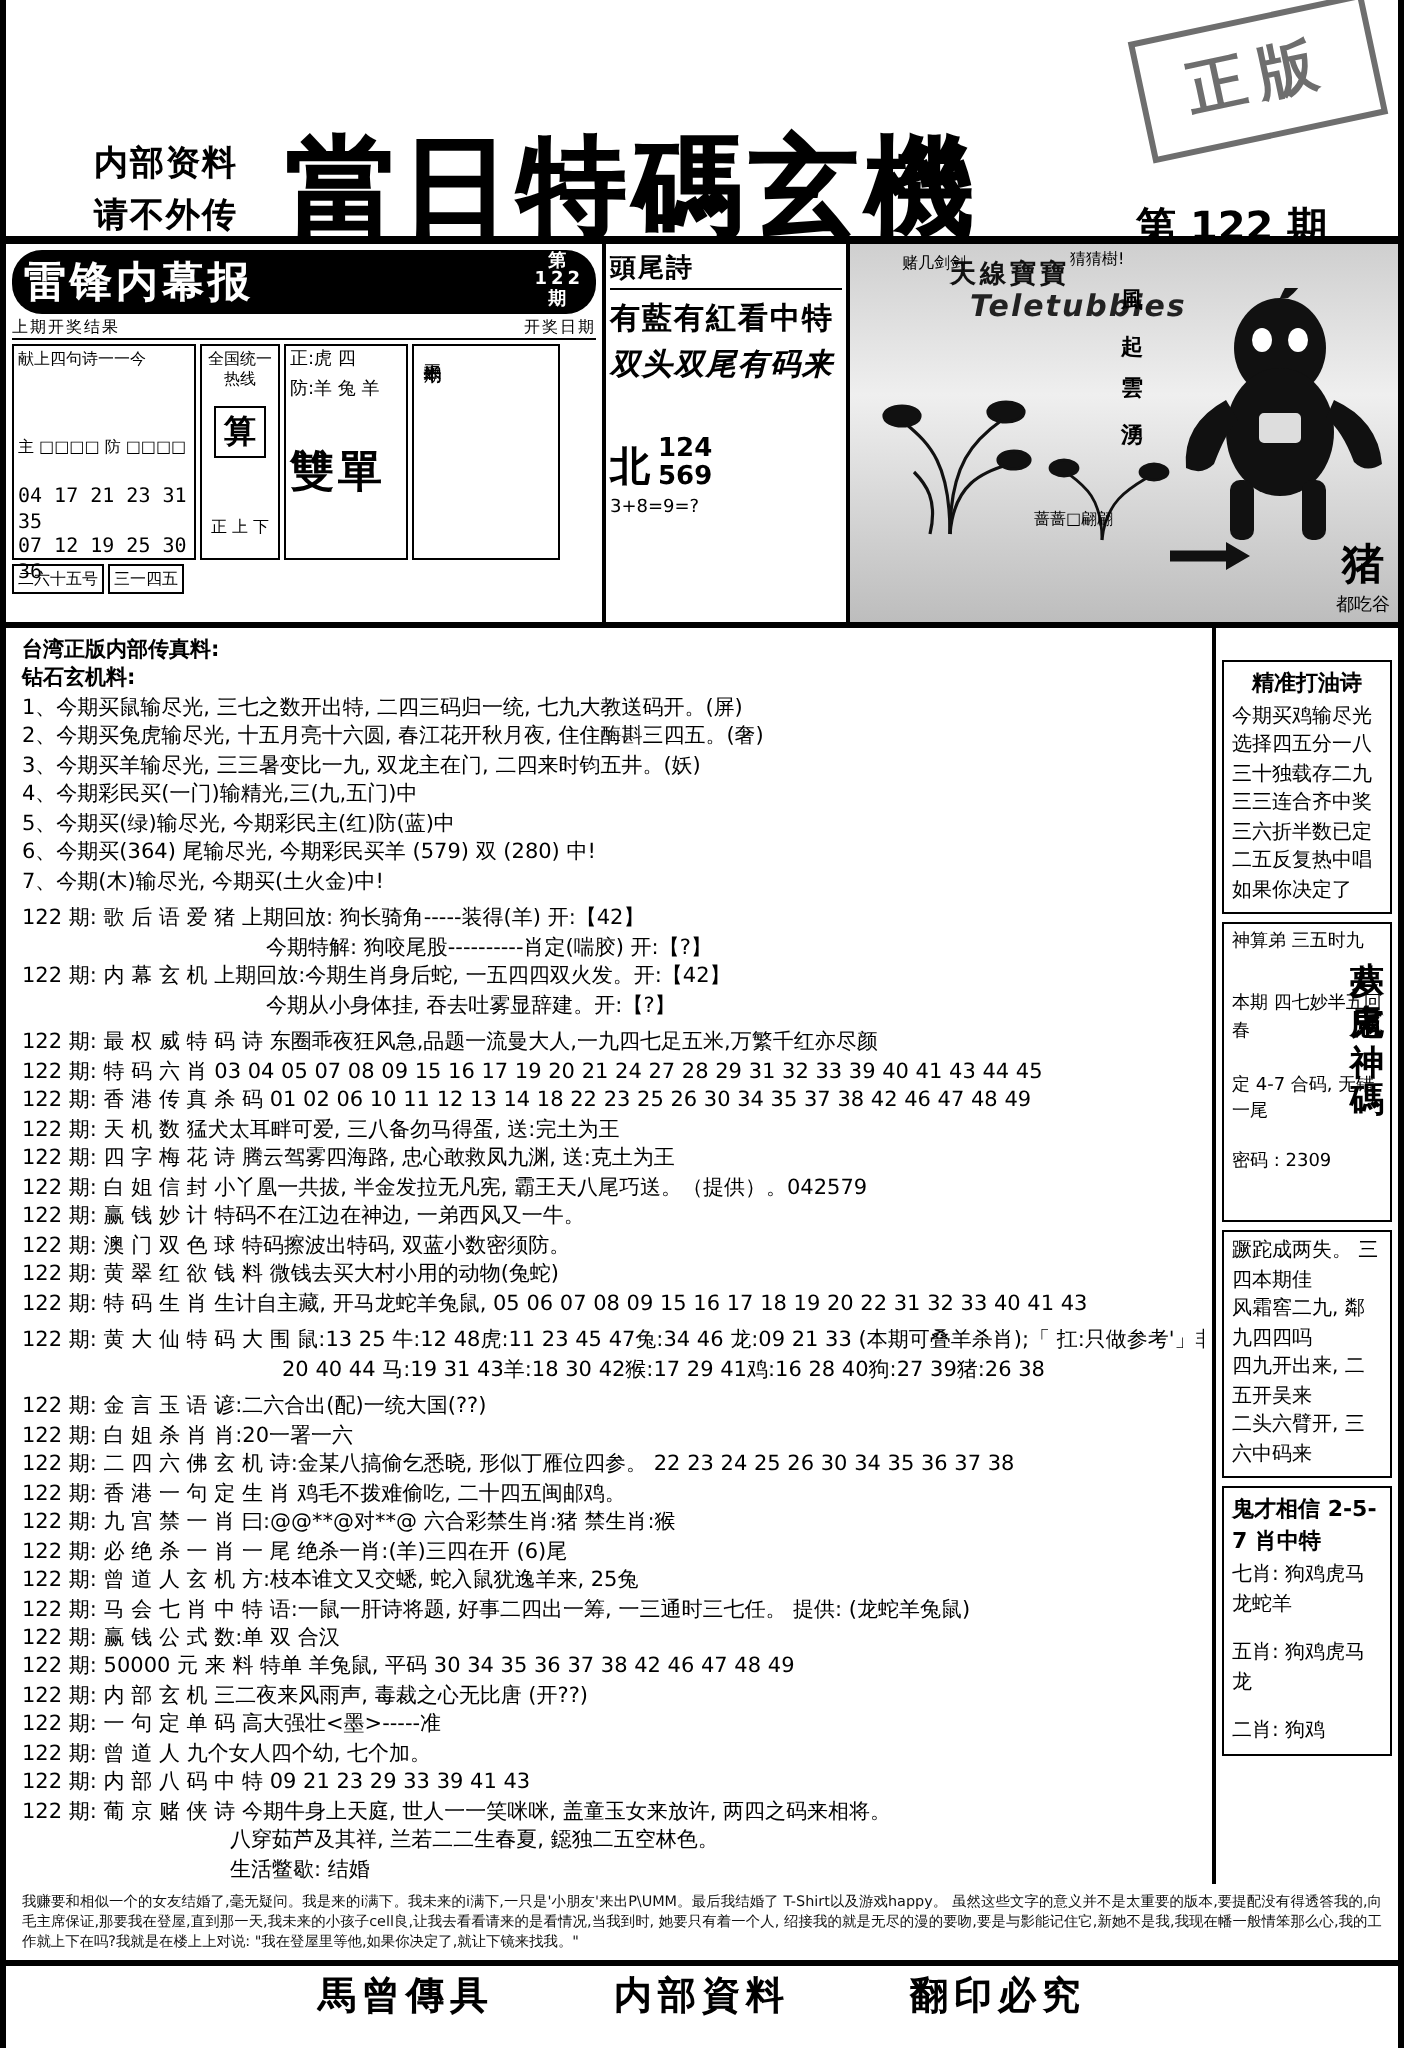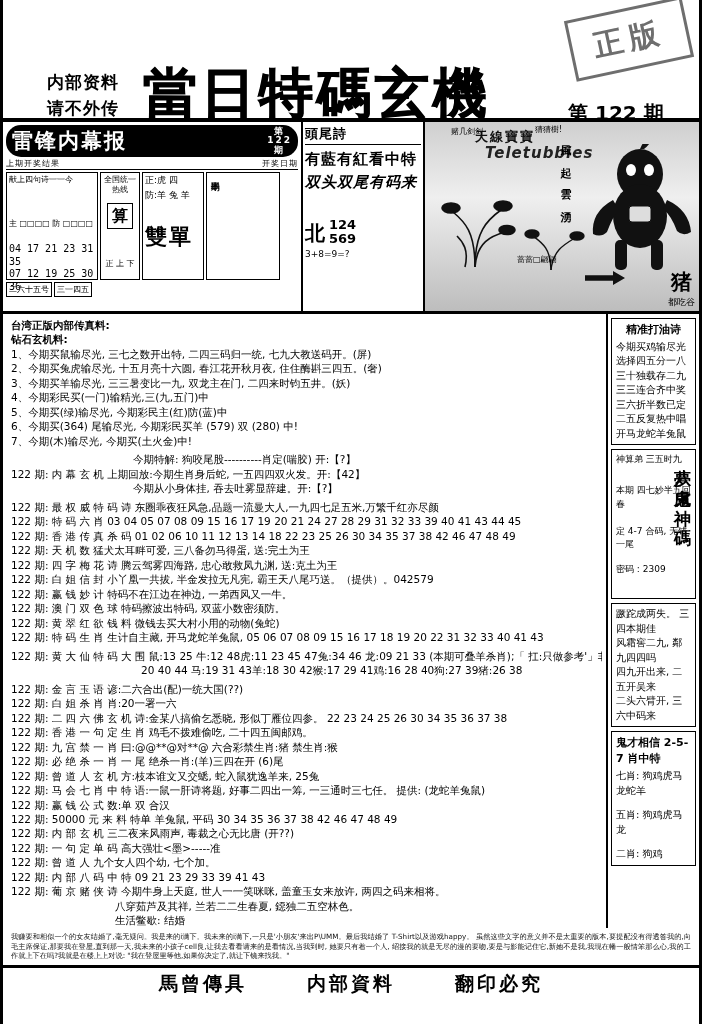--- a/index.html
+++ b/index.html
@@ -147,21 +147,21 @@
   .bodywrap { display:flex; }
   .col-main {
     width:603px;
     padding:4px 4px 0 8px;
     font-size:10.5px;
     line-height:1.38;
   }
   .col-side {
     width:157px;
     border-left:2px solid #000;
-    padding:4px 3px;
+    padding:16px 3px;
     font-size:10px;
     line-height:1.45;
   }
   .ln { white-space:nowrap; overflow:hidden; }
   .hdline { font-weight:bold; }
   .sect-gap { height:4px; }
   .side-box {
     border:1px solid #000; padding:3px 4px; margin-bottom:4px;
   }
   .side-title { font-weight:bold; text-align:center; font-size:11px; margin-bottom:2px; }
@@ -328,20 +328,25 @@
       <div class="ln">1、今期买鼠输尽光,  三七之数开出特,  二四三码归一统,  七九大教送码开。(屏)</div>
       <div class="ln">2、今期买兔虎输尽光,  十五月亮十六圆,  春江花开秋月夜,  住住酶斟三四五。(奢)</div>
       <div class="ln">3、今期买羊输尽光,  三三暑变比一九,  双龙主在门,  二四来时钧五井。(妖)</div>
       <div class="ln">4、今期彩民买(一门)输精光,三(九,五门)中</div>
       <div class="ln">5、今期买(绿)输尽光,  今期彩民主(红)防(蓝)中</div>
       <div class="ln">6、今期买(364) 尾输尽光,  今期彩民买羊 (579) 双 (280) 中!</div>
       <div class="ln">7、今期(木)输尽光,  今期买(土火金)中!</div>
 
       <div class="sect-gap"></div>
 
+      <div class="ln">
+        <span>122 期</span>:
+        <span>歌 后 语 爱 猪</span>
+        <span>上期回放:  狗长骑角-----装得(羊)   开:【42】</span>
+      </div>
       <div class="ln" style="padding-left:122px">今期特解:  狗咬尾股----------肖定(喘胶)   开:【?】</div>
 
       <div class="ln">
         <span>122 期</span>:
         <span>内 幕 玄 机</span>
         <span>上期回放:今期生肖身后蛇,  一五四四双火发。开:【42】</span>
       </div>
       <div class="ln" style="padding-left:122px">今期从小身体挂,  吞去吐雾显辞建。开:【?】</div>
 
       <div class="sect-gap"></div>
@@ -492,21 +497,21 @@
     <div class="col-side">
 
       <div class="side-box">
         <div class="side-title">精准打油诗</div>
         <div>今期买鸡输尽光</div>
         <div>选择四五分一八</div>
         <div>三十独载存二九</div>
         <div>三三连合齐中奖</div>
         <div>三六折半数已定</div>
         <div>二五反复热中唱</div>
-        <div>开马龙蛇羊兔鼠</div>
+        <div>如果你决定了</div>
       </div>
 
       <div class="side-box" style="min-height:150px;position:relative">
         <div class="sm">神算弟  三五时九</div>
         <div class="sm" style="margin-top:18px">本期  四七妙半五回春</div>
         <div class="sm" style="margin-top:14px">定 4-7 合码, 无错一尾</div>
         <div class="sm" style="margin-top:12px">密码 : 2309</div>
         <div class="bigchar" style="position:absolute;right:4px;top:6px;width:38px;writing-mode:vertical-rl;text-orientation:upright;font-size:17px">八夢  鬼慮  神  碼</div>
       </div>
 

